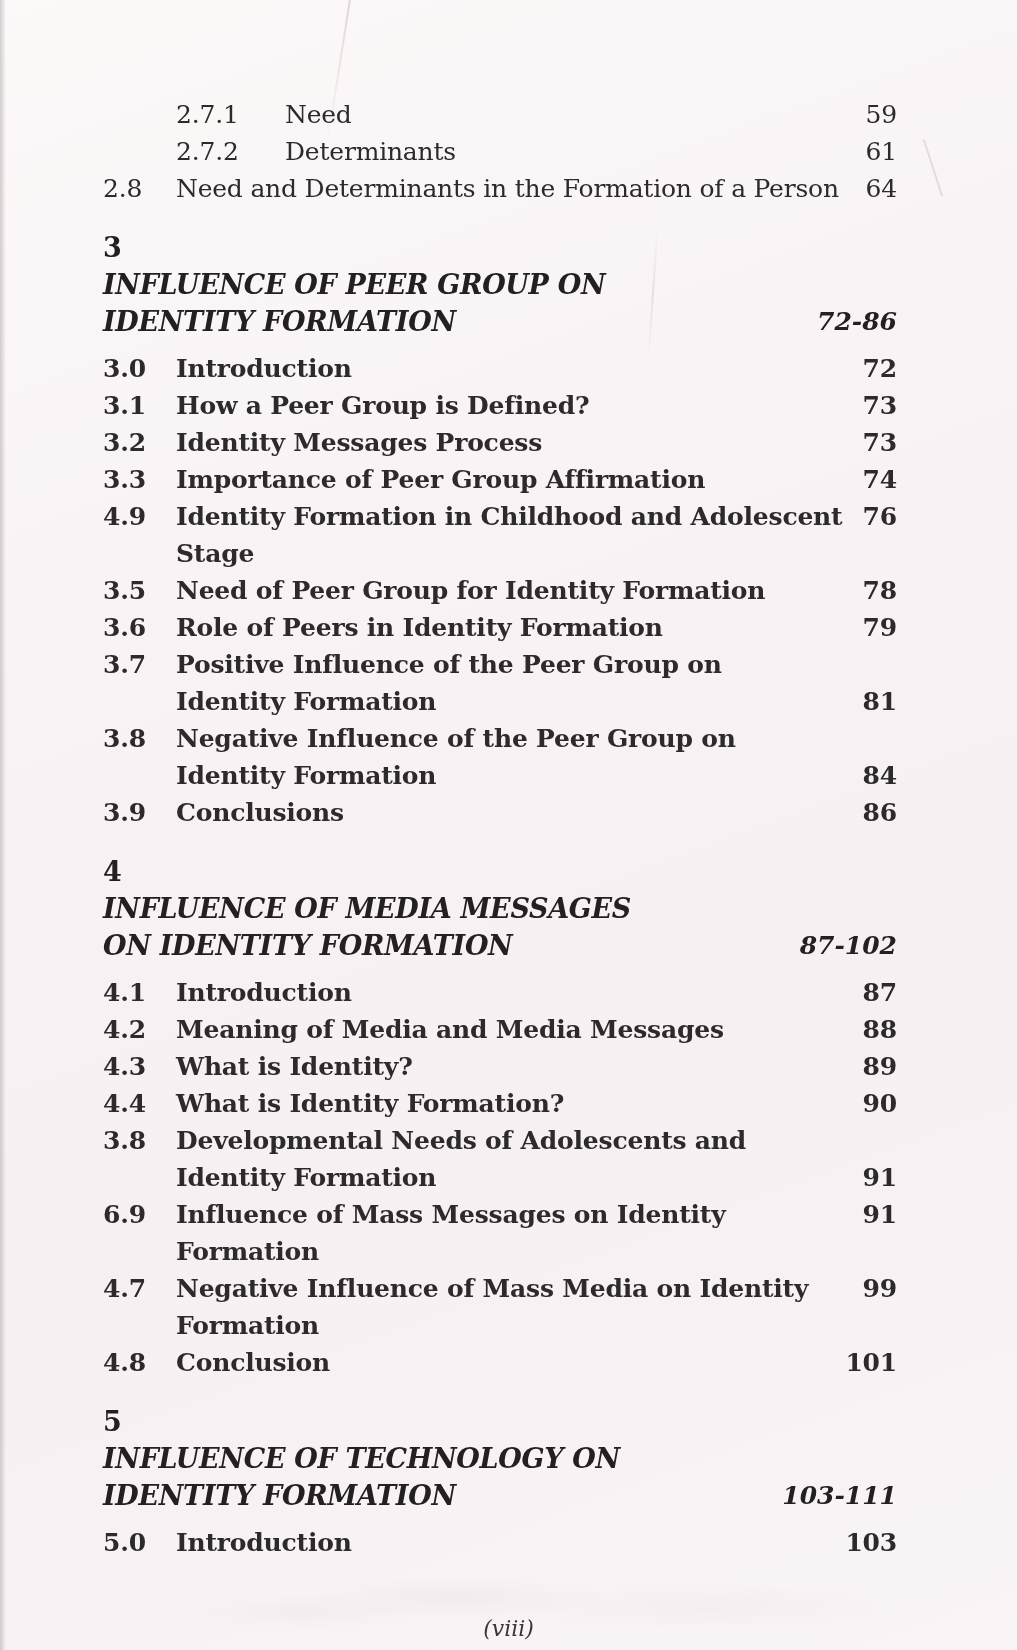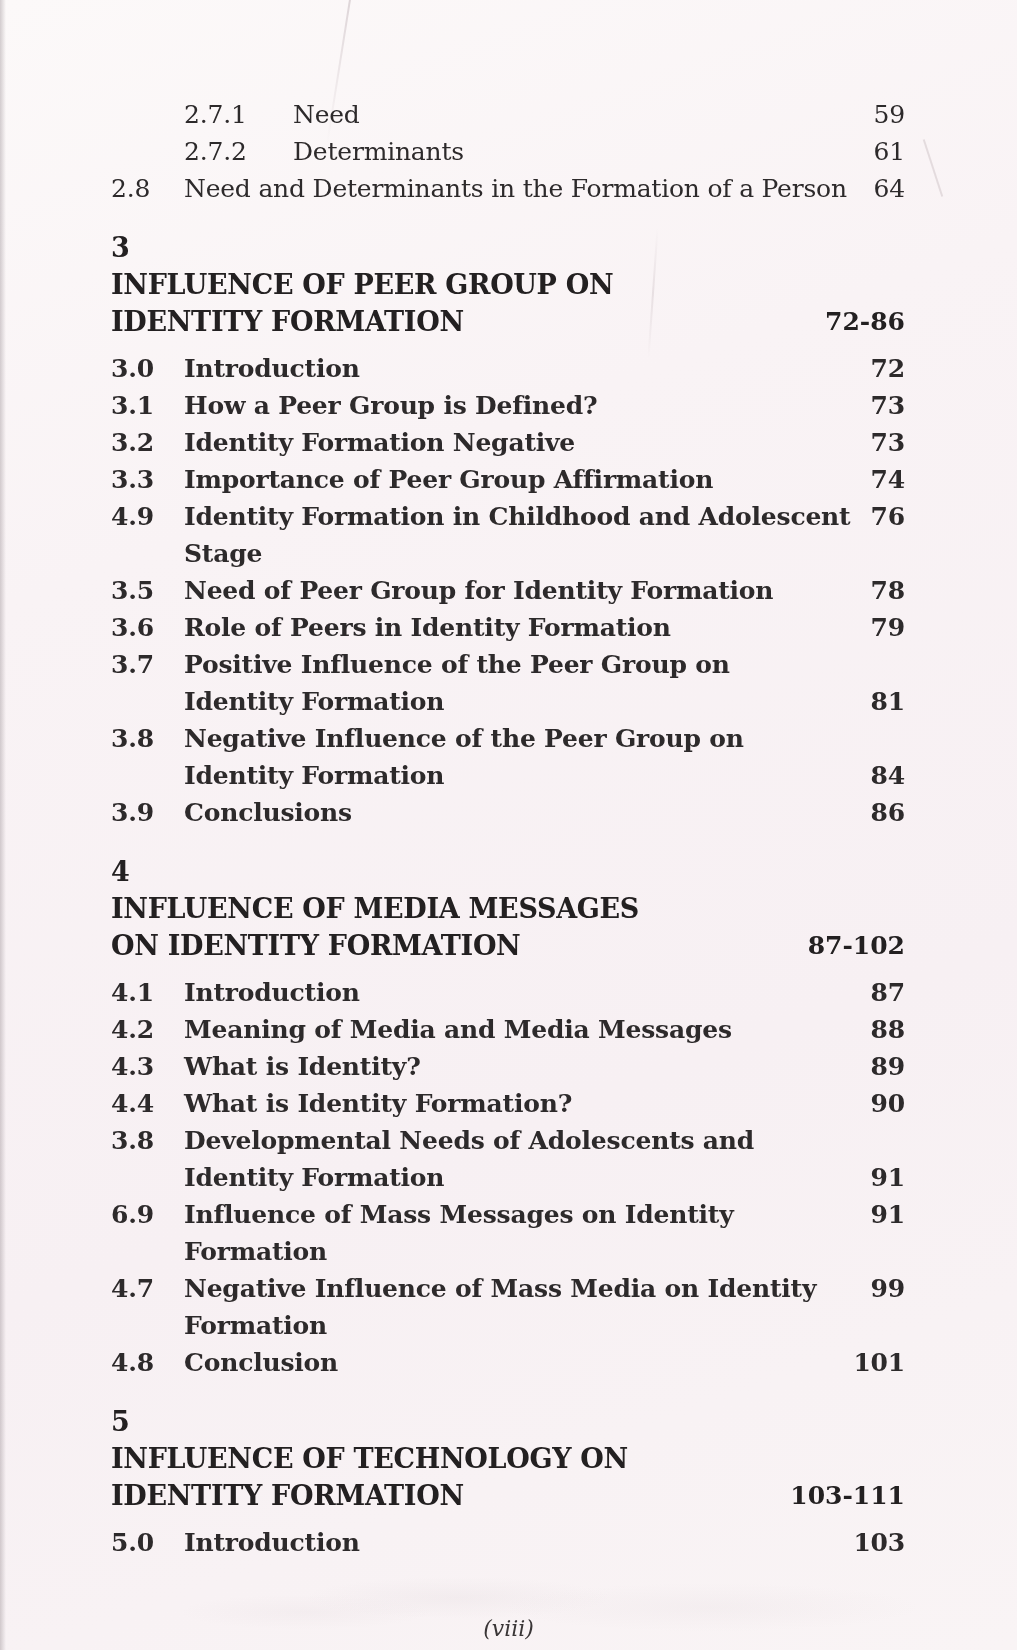--- a/index.html
+++ b/index.html
@@ -36,38 +36,38 @@
     transform: rotate(4deg);
   }
   .mottle {
     position: absolute; left: 0; top: 1555px; width: 1017px; height: 95px;
     background:
       radial-gradient(ellipse 220px 30px at 45% 45%, rgba(190,175,182,0.10), transparent 70%),
       radial-gradient(ellipse 300px 35px at 70% 55%, rgba(190,175,182,0.08), transparent 70%),
       radial-gradient(ellipse 180px 25px at 30% 60%, rgba(190,175,182,0.08), transparent 70%);
   }
   .content {
-    position: absolute; left: 111px; top: 96px; width: 794px;
+    position: absolute; left: 103px; top: 96px; width: 794px;
   }
   .row {
     display: flex; align-items: flex-start;
     font-size: 25px; line-height: 37px; letter-spacing: -0.2px;
   }
   .row .num { flex: none; width: 73px; }
   .row.sub { padding-left: 73px; }
   .row.sub .num { width: 109px; }
   .row .title { flex: 1; }
   .row .title .line { display: block; }
   .row .pg { flex: none; margin-left: 12px; text-align: right; white-space: nowrap; }
   .row.twolines .pg { align-self: flex-end; }
   .chapter { margin-top: 22px; }
   .chap-num {
     font-size: 27px; font-weight: bold; line-height: 37px; color: #232021;
   }
-  .chap-head { display: flex; align-items: center; }
+  .chap-head { display: flex; align-items: center; font-style: italic; }
   .chap-title {
     font-size: 27px; font-weight: bold; line-height: 37px;
     letter-spacing: -0.3px; color: #232021;
   }
   .chap-title .line { display: block; }
   .chap-pages {
     flex: none; margin-left: auto; align-self: flex-end;
     font-size: 25px; font-weight: bold; line-height: 37px;
     white-space: nowrap; color: #232021;
   }
@@ -120,21 +120,21 @@
           <span class="title">Introduction</span>
           <span class="pg">72</span>
         </div>
         <div class="row">
           <span class="num">3.1</span>
           <span class="title">How a Peer Group is Defined?</span>
           <span class="pg">73</span>
         </div>
         <div class="row">
           <span class="num">3.2</span>
-          <span class="title">Identity Formation Negative</span>
+          <span class="title">Identity Messages Process</span>
           <span class="pg">73</span>
         </div>
         <div class="row">
           <span class="num">3.3</span>
           <span class="title">Importance of Peer Group Affirmation</span>
           <span class="pg">74</span>
         </div>
         <div class="row">
           <span class="num">4.9</span>
           <span class="title">Identity Formation in Childhood and Adolescent Stage</span>

